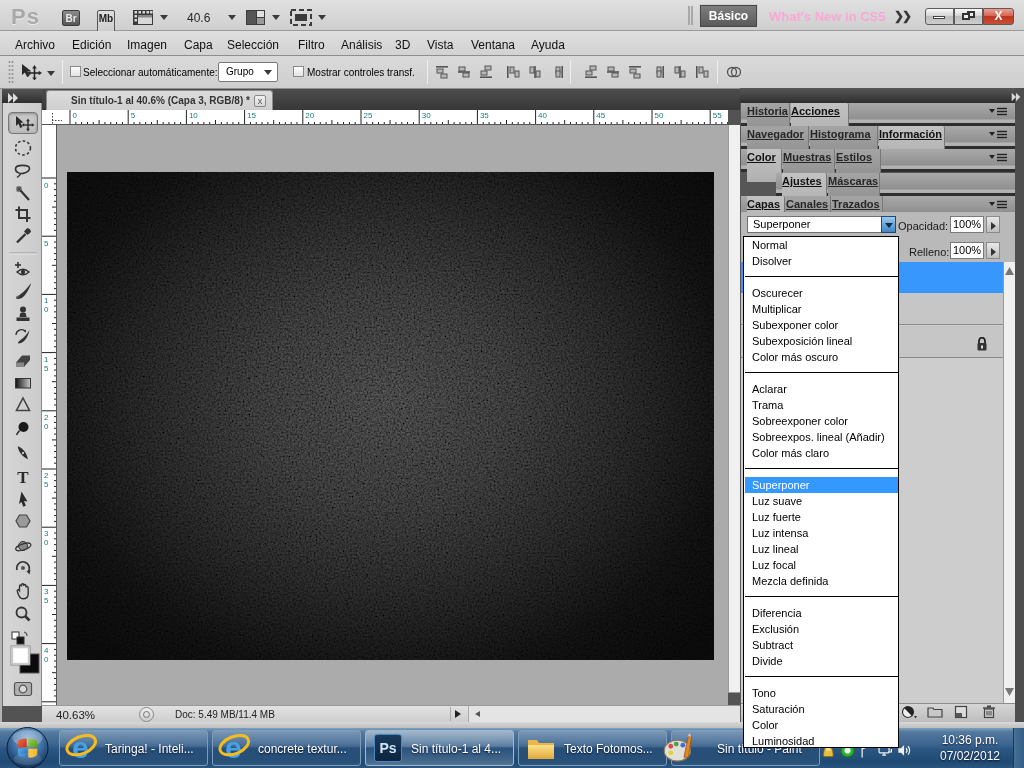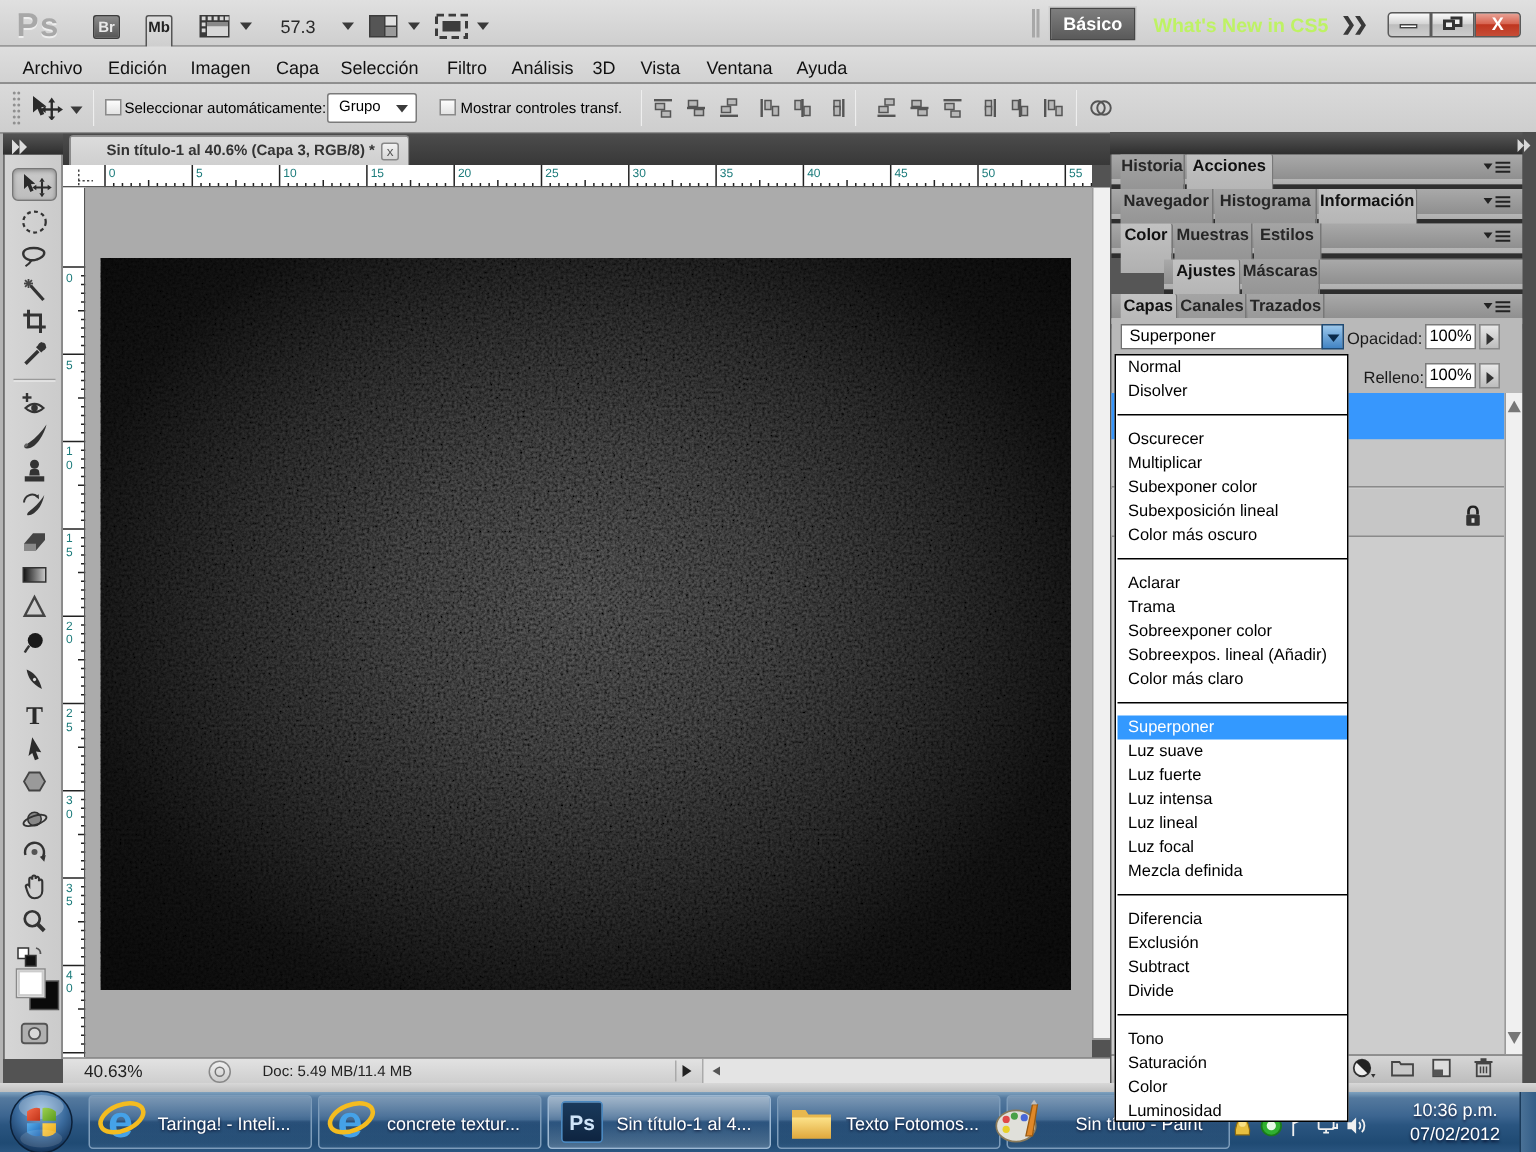--- a/index.html
+++ b/index.html
@@ -9,21 +9,21 @@
 
 
 #titlebar { left:0; top:0; width:1024px; height:31px;
   background:linear-gradient(#e0e0e0,#cfcfcf); border-bottom:1px solid #9a9a9a; }
 #pslogo { left:11px; top:4px; font-size:22px; font-weight:bold; color:#a8a8a8; text-shadow:0 1px 0 #eee; letter-spacing:1px;}
 #brbtn { left:62px; top:10px; width:18px; height:16px; background:linear-gradient(#8a8a8a,#565656); color:#e8e8e8; border:1px solid #3c3c3c; border-radius:2px; font-weight:bold; font-size:10px; text-align:center; line-height:15px;}
 #mbbtn { left:97px; top:10px; width:18px; height:32px; background:linear-gradient(#dedede,#c6c6c6); color:#222; border:1px solid #555; border-radius:2px; font-weight:bold; font-size:10px; text-align:center; line-height:15px;}
 .dd-arrow { width:0; height:0; border-left:4px solid transparent; border-right:4px solid transparent; border-top:5px solid #3a3a3a; display:inline-block; }
 #zoomtxt { left:187px; top:11px; font-size:12px; color:#2a2a2a; }
 #basico { left:700px; top:5px; width:57px; height:22px; background:linear-gradient(#7e7e7e,#5a5a5a); border:1px solid #474747; outline:1px solid #cfcfcf; color:#fff; font-size:12px; font-weight:bold; text-align:center; line-height:20px; }
-#whatsnew { left:769px; top:9px; font-size:13px; font-weight:bold; color:#bef264; }
+#whatsnew { left:769px; top:9px; font-size:13px; font-weight:bold; color:#f9a8d4; }
 #chev { left:894px; top:9px; font-size:12px; font-weight:bold; color:#3a3a3a; letter-spacing:-2px;}
 .winbtn { top:8px; height:17px; border:1px solid #5a5a5a; }
 #btnmin { left:925px; width:29px; background:linear-gradient(#fafafa,#d5d5d5 45%,#bdbdbd 50%,#cdcdcd); border-radius:3px 0 0 3px; }
 #btnres { left:954px; width:29px; background:linear-gradient(#fafafa,#d5d5d5 45%,#bdbdbd 50%,#cdcdcd); }
 #btncls { left:983px; width:31px; background:linear-gradient(#e8a296 0%,#d86552 45%,#bf3620 50%,#c64d37 100%); border-radius:0 3px 3px 0; color:#fff; font-weight:bold; font-size:12px; text-align:center; line-height:14px; }
 #btnmin i { position:absolute; left:7px; top:7px; width:12px; height:3px; background:#fff; border:1px solid #444; }
 #btnres i { position:absolute; left:7px; top:4px; width:8px; height:7px; background:#eee; border:2px solid #333; }
 #btnres b { position:absolute; left:12px; top:2px; width:8px; height:7px; background:#eee; border:2px solid #333; }
 #sep1 { left:688px; top:6px; width:5px; height:19px; border-left:2px solid #a8a8a8; border-right:2px solid #a8a8a8; }
 
@@ -54,21 +54,21 @@
   background:radial-gradient(ellipse 420px 345px at 49.5% 46.5%, #3e3e3e 0%, #333333 30%, #222222 56%, #0e0e0e 82%, #090909 100%); }
 #vscroll { left:728px; top:125px; width:12px; height:568px; background:#f0f0f0; border-left:1px solid #9a9a9a; border-bottom:1px solid #9a9a9a;}
 #statusbar { left:42px; top:705px; width:698px; height:17px; background:linear-gradient(#e2e2e2,#cecece); border-top:1px solid #9a9a9a; font-size:10px; color:#222; }
 #hscrollzone { position:absolute; left:426px; top:0px; width:272px; height:16px; border-left:1px solid #aaa; background:#e4e4e4; }
 #winbottom { left:0; top:722px; width:1024px; height:6px; background:linear-gradient(#d8d8d8,#bfbfbf); }
 
 
 #rightdock { left:740px; top:88px; width:284px; height:634px; background:#565656; }
 #dockhead { left:740px; top:89px; width:284px; height:14px; background:linear-gradient(#555,#2e2e2e); }
 .panelrow { left:741px; width:274px; height:23px; background:linear-gradient(#a9a9a9 0%,#8f8f8f 82%,#b5b5b5 83%,#aeaeae 100%); border-bottom:3px solid #2e2e2e; }
-.ptab { position:absolute; top:0; height:33px; font-size:11px; font-weight:bold; color:#262626; text-align:center; border-right:1px solid #787878; background:linear-gradient(#a4a4a4,#8e8e8e); line-height:17px; }
+.ptab { position:absolute; top:0; height:33px; font-size:11px; font-weight:bold; color:#262626; border-right:1px solid #787878; background:linear-gradient(#a4a4a4,#8e8e8e); line-height:17px;text-decoration:underline; }
 .ptab.active { background:linear-gradient(#c2c2c2,#b0b0b0); color:#111; border-radius:0 2px 0 0;}
 .pmenu { position:absolute; right:8px; top:4px; width:18px; height:9px; }
 #blendrow { left:741px; top:212px; width:274px; height:50px; background:#b9b9b9; }
 #blendbox { left:747px; top:216px; width:135px; height:17px; background:#fff; border:1px solid #707070; font-size:11px; line-height:15px; padding-left:5px; color:#000; }
 #blendbtn { left:881px; top:216px; width:15px; height:17px; background:linear-gradient(#9cc8ec,#4284c4); border:1px solid #1e4a74; }
 #blendbtn i { position:absolute; left:3px; top:6px; width:0; height:0; border-left:4px solid transparent; border-right:4px solid transparent; border-top:5px solid #0a2a4a; }
 .plabel { font-size:11px; color:#1a1a1a; }
 .valbox { position:absolute; width:34px; height:17px; background:#fff; border:1px solid #7a7a7a; font-size:11px; text-align:center; line-height:15px; color:#000;}
 .sbtn { position:absolute; width:14px; height:17px; background:linear-gradient(#e8e8e8,#bdbdbd); border:1px solid #8a8a8a; }
 .sbtn i { position:absolute; left:4px; top:5px; width:0; height:0; border-top:4px solid transparent; border-bottom:4px solid transparent; border-left:5px solid #333; }
@@ -111,21 +111,21 @@
       <rect x="2.5" y="2" width="2.5" height="2.5"></rect>
       <rect x="6.5" y="2" width="2.5" height="2.5"></rect>
       <rect x="10.5" y="2" width="2.5" height="2.5"></rect>
       <rect x="14.5" y="2" width="2.5" height="2.5"></rect>
       <rect x="18" y="2" width="2.5" height="2.5"></rect>
       <rect x="2.5" y="6" width="2.5" height="2.5"></rect>
       <rect x="2.5" y="10" width="2.5" height="2.5"></rect>
     </g>
   </svg>
 <div class="abs dd-arrow" style="left:160px;top:15px;"></div>
-<div class="abs" id="zoomtxt">57.3</div>
+<div class="abs" id="zoomtxt">40.6</div>
 <div class="abs dd-arrow" style="left:228px;top:15px;"></div>
 <svg class="abs" style="left:245px;top:9px;" width="21" height="17" viewBox="0 0 21 17">
     <rect x="1" y="1" width="19" height="15" fill="#3c3c3c"></rect>
     <rect x="2" y="2" width="9" height="13" fill="#555"></rect>
     <rect x="12" y="2" width="7" height="6" fill="#e0e0e0"></rect>
     <rect x="12" y="9" width="7" height="6" fill="#9a9a9a"></rect>
   </svg>
 <div class="abs dd-arrow" style="left:272px;top:15px;"></div>
 <svg class="abs" style="left:290px;top:9px;" width="22" height="17" viewBox="0 0 22 17">
     <rect x="1" y="1" width="20" height="15" fill="none" stroke="#3c3c3c" stroke-width="2" stroke-dasharray="5 3"></rect>

